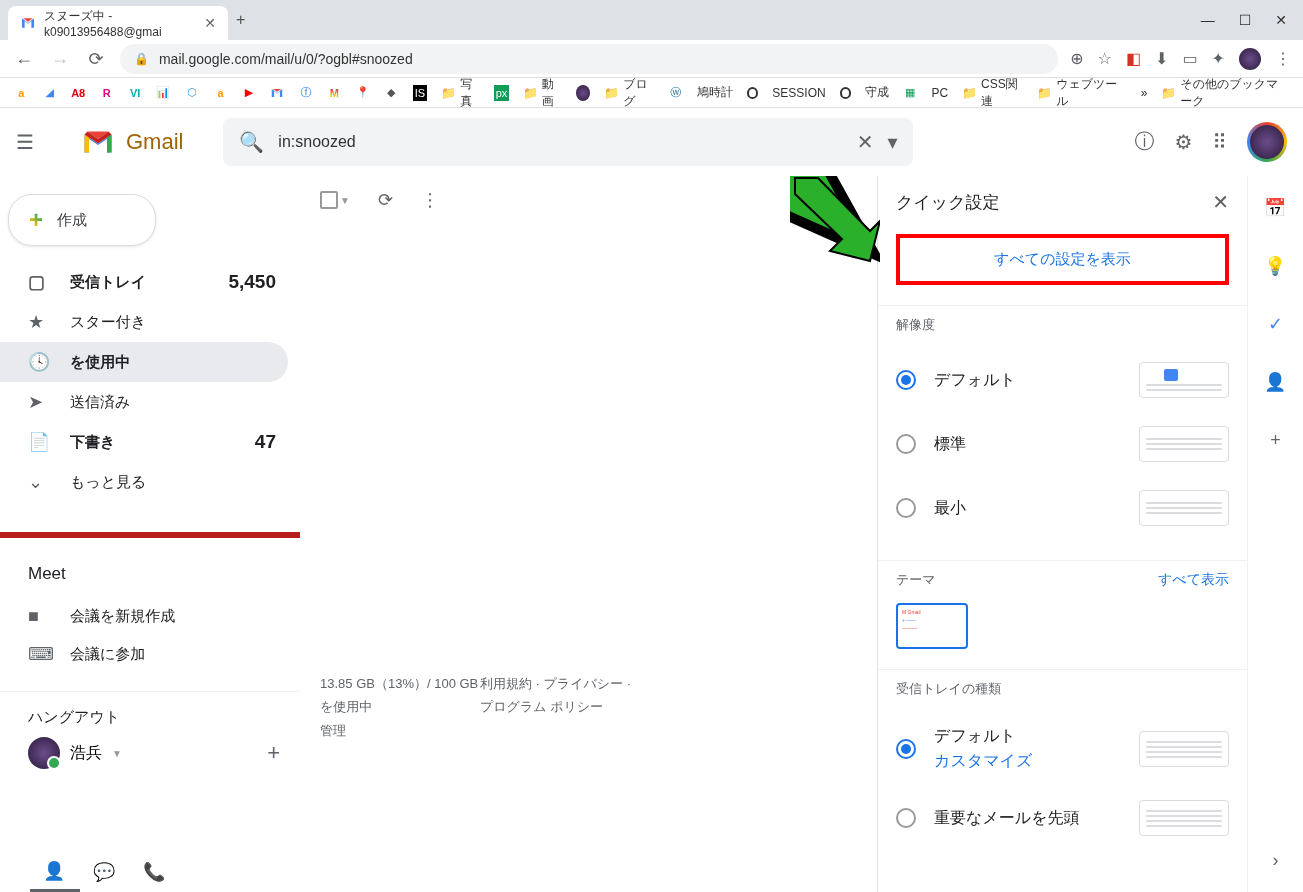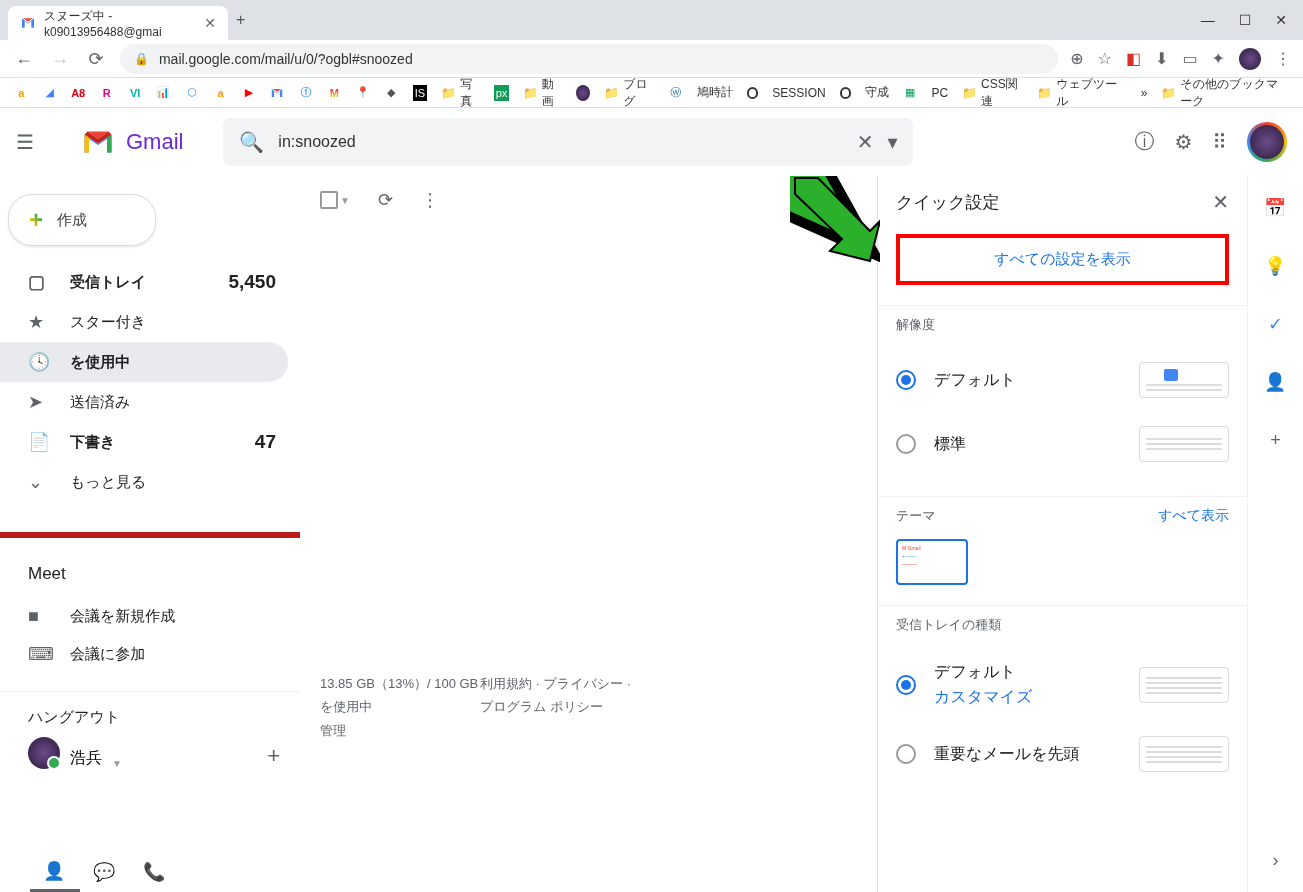--- a/index.html
+++ b/index.html
@@ -24,21 +24,21 @@
 .bm-item { display: flex; align-items: center; gap: 4px; white-space: nowrap; }
 .bm-folder { display: flex; align-items: center; gap: 4px; }
 .bm-folder-icon { color: #ffa000; }
 .bm-favicon { width: 16px; height: 16px; display: inline-flex; align-items: center; justify-content: center; font-size: 11px; }
 .bm-more { color: #333; }
 
 
 .gmail-header { height: 68px; display: flex; align-items: center; padding: 0 16px; gap: 40px; border-bottom: 1px solid transparent; }
 .menu-icon { font-size: 20px; color: #5f6368; width: 24px; }
 .gmail-logo { display: flex; align-items: center; gap: 10px; }
-.gmail-logo-text { font-size: 22px; color: #6d28d9; }
+.gmail-logo-text { font-size: 22px; color: #a16207; }
 .search-box { flex: 0 0 690px; background: #f1f3f4; border-radius: 8px; height: 48px; display: flex; align-items: center; padding: 0 16px; gap: 14px; }
 .search-box input { flex: 1; border: none; background: transparent; font-size: 16px; color: #333; outline: none; }
 .search-clear, .search-drop { color: #5f6368; font-size: 20px; }
 .header-right { margin-left: auto; display: flex; align-items: center; gap: 20px; color: #5f6368; font-size: 20px; }
 .avatar-big { width: 40px; height: 40px; border-radius: 50%; background: radial-gradient(circle, #6b4c8a, #2a1a3a); border: 3px solid transparent; background-clip: padding-box; position: relative; }
 .avatar-big::before { content: ''; position: absolute; inset: -3px; border-radius: 50%; background: conic-gradient(#ea4335, #fbbc05, #34a853, #4285f4, #ea4335); z-index: -1; }
 
 .gmail-body { display: flex; height: calc(100% - 176px); }
 .sidebar-left { width: 300px; padding: 10px 0; }
 .compose-btn { margin: 8px 8px 16px 8px; background: #fff; border: 1px solid #dadce0; border-radius: 24px; height: 52px; width: 148px; display: flex; align-items: center; padding: 0 20px; gap: 14px; box-shadow: 0 1px 3px rgba(0,0,0,0.1); font-size: 15px; color: #3c4043; }
@@ -49,21 +49,21 @@
 .nav-item.active { background: #e8eaed; }
 .nav-item .count { margin-left: auto; font-size: 19px; }
 .nav-icon { width: 20px; color: #5f6368; font-size: 18px; }
 
 .meet-section { padding: 26px 0 8px 28px; border-top: 6px solid #b91c1c; margin-top: 30px; }
 .meet-title { font-size: 17px; color: #202124; margin-bottom: 14px; }
 .meet-item { display: flex; align-items: center; gap: 22px; padding: 8px 0; font-size: 15px; color: #202124; }
 
 .hangout-section { padding: 16px 0 0 28px; border-top: 1px solid #f1f1f1; margin-top: 10px; }
 .hangout-title { font-size: 15px; color: #202124; margin-bottom: 10px; }
-.hangout-user { display: flex; align-items: flex-end; gap: 10px; }
+.hangout-user { display: flex; align-items: center; gap: 10px; }
 .hangout-avatar { width: 32px; height: 32px; border-radius: 50%; background: radial-gradient(circle, #6b4c8a, #2a1a3a); position: relative; }
 .hangout-avatar::after { content: ''; position: absolute; bottom: -1px; right: -1px; width: 10px; height: 10px; background: #34a853; border: 2px solid #fff; border-radius: 50%; }
 .hangout-plus { margin-left: auto; margin-right: 20px; color: #5f6368; font-size: 22px; }
 
 .bottom-tabs { position: absolute; bottom: 0; left: 30px; display: flex; gap: 0; height: 40px; align-items: center; }
 .bottom-tab { width: 50px; height: 40px; display: flex; align-items: center; justify-content: center; color: #5f6368; font-size: 18px; }
 .bottom-tab.active { border-bottom: 3px solid #5f6368; }
 
 .main-area { flex: 1; position: relative; }
 .toolbar { height: 48px; display: flex; align-items: center; padding: 0 20px; gap: 28px; color: #5f6368; }
@@ -347,20 +347,29 @@
         </div>
         <div class="radio-row">
           <span class="radio-circle "></span>
           <span class="radio-label">標準</span>
           <span class="density-preview ">
             <span class="line"></span>
             <span class="line"></span>
             <span class="line"></span>
           </span>
         </div>
+        <div class="radio-row">
+          <span class="radio-circle "></span>
+          <span class="radio-label">最小</span>
+          <span class="density-preview ">
+            <span class="line"></span>
+            <span class="line"></span>
+            <span class="line"></span>
+          </span>
+        </div>
       </div>
   </div>
 
   <div class="settings-section">
     <div class="section-label">
       <span>テーマ</span>
       <span class="link">すべて表示</span>
     </div>
     <div class="theme-thumb">
       <div style="color:#ea4335">M Gmail</div>

